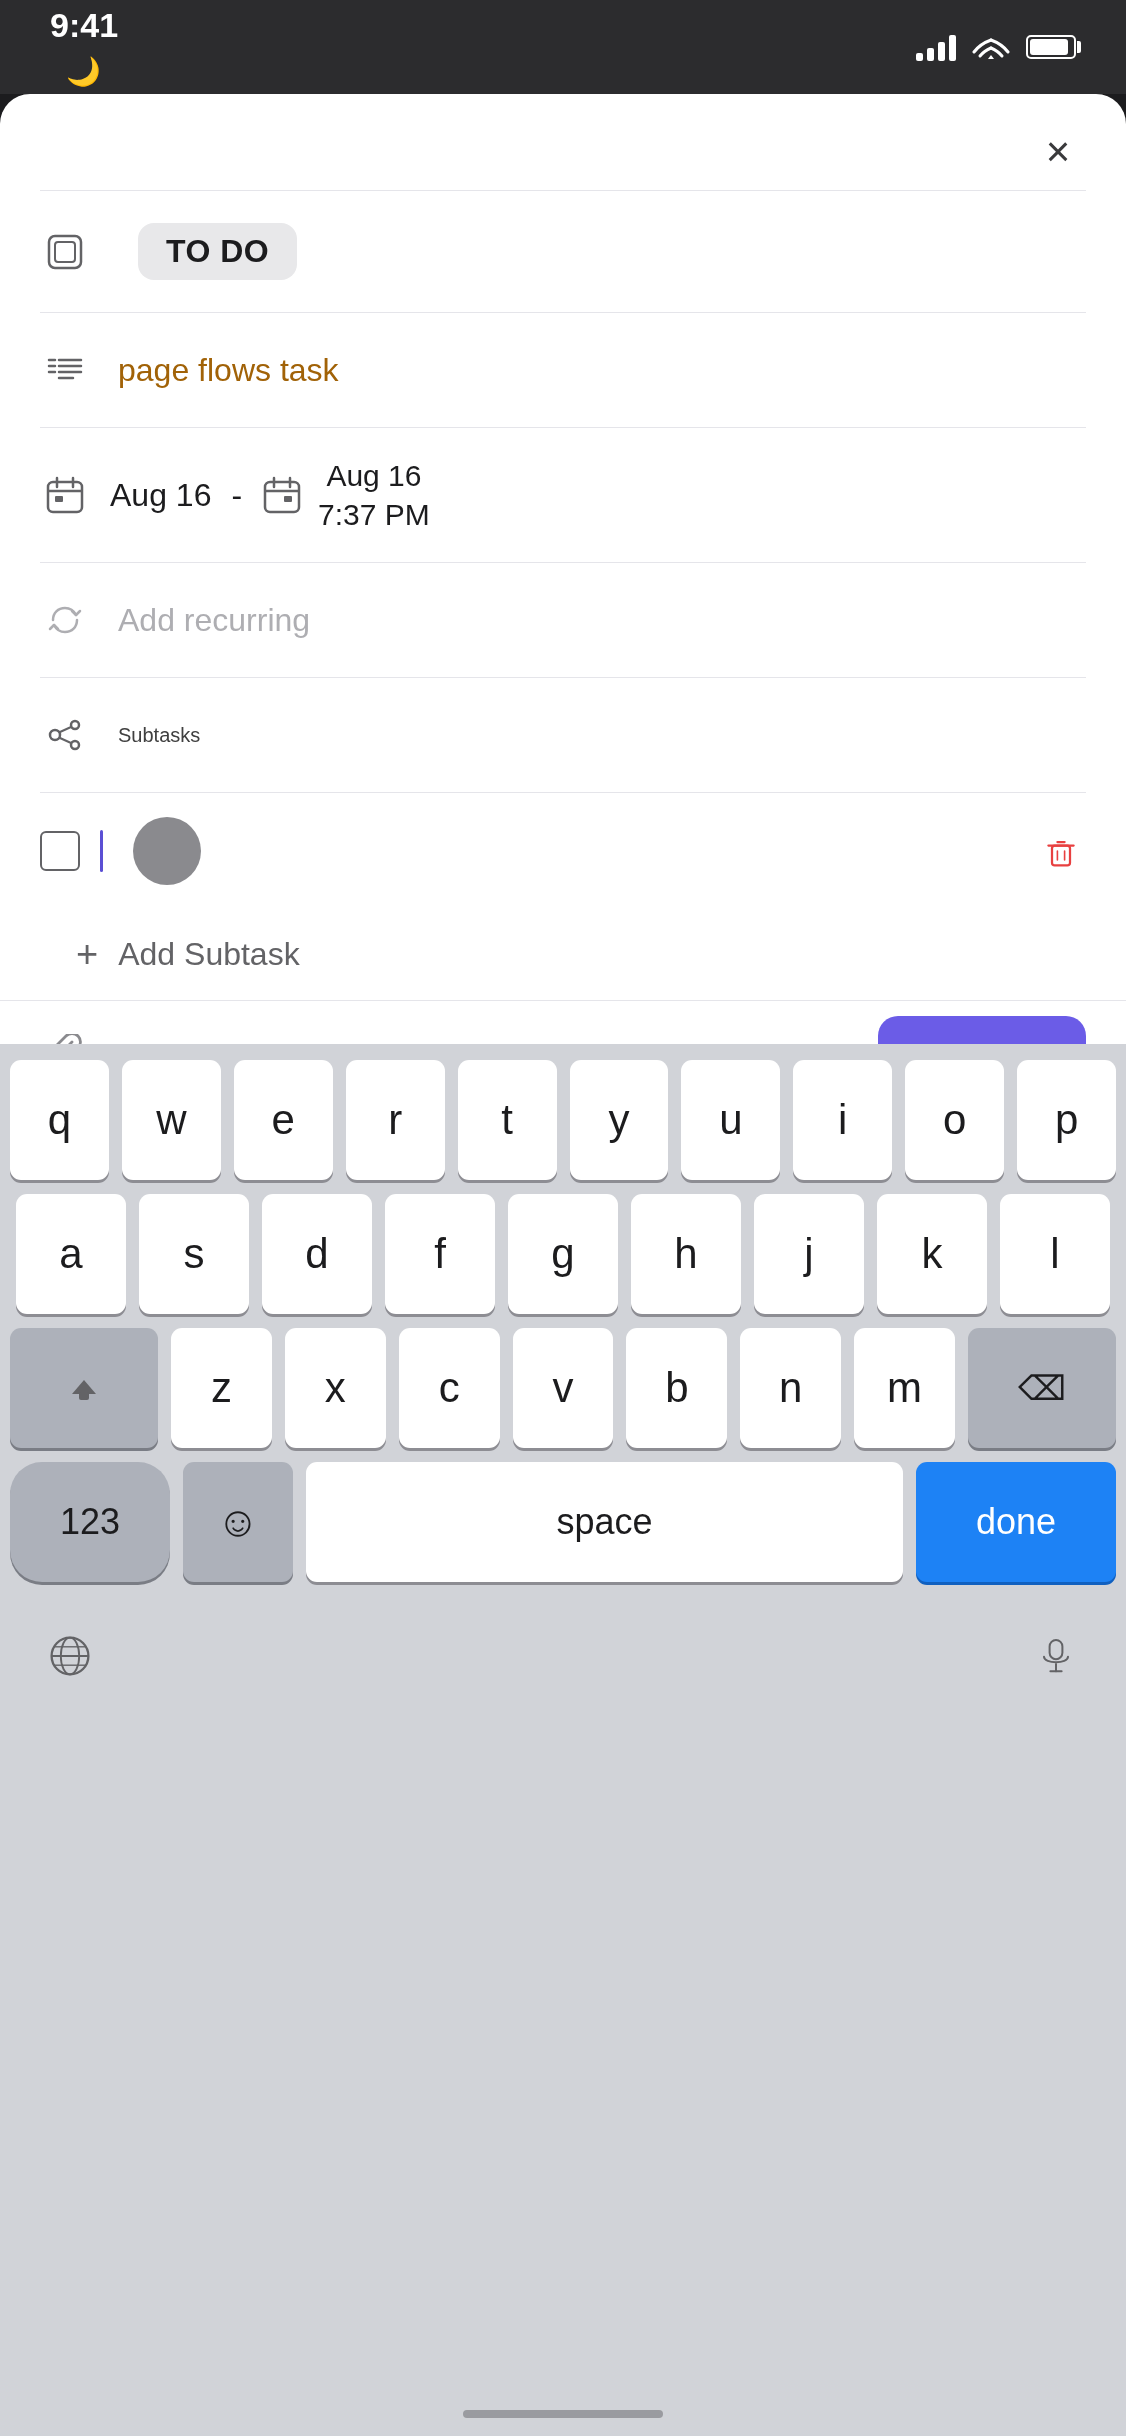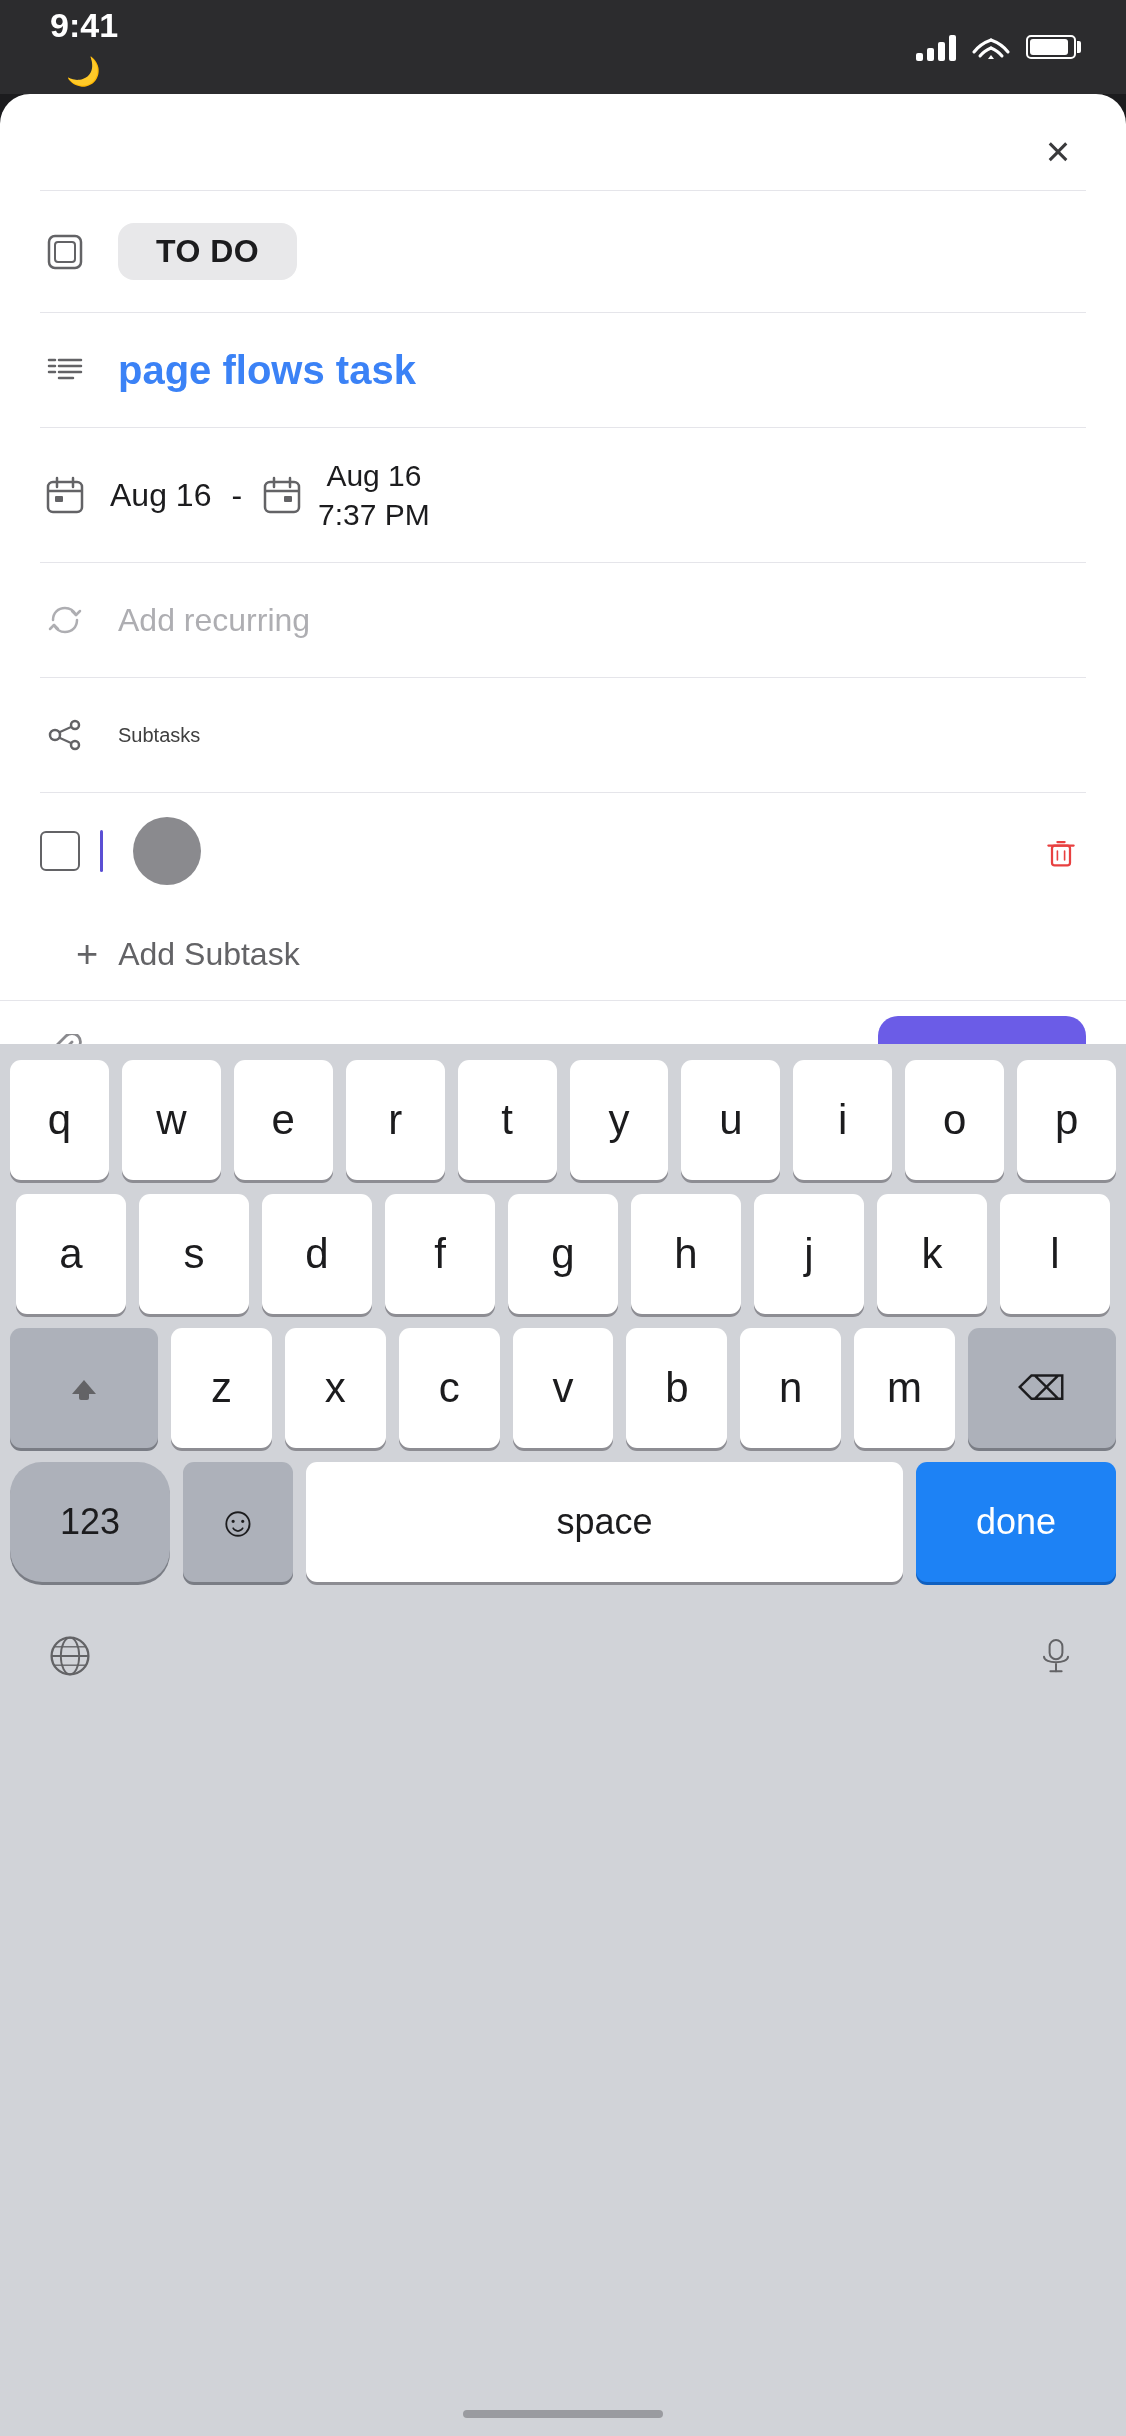--- a/index.html
+++ b/index.html
@@ -148,32 +148,33 @@
 
     .row-icon svg {
       width: 40px;
       height: 40px;
     }
 
     
     .status-badge {
       background: #e8e8ea;
       border-radius: 16px;
-      padding: 10px 38px;
+      padding: 10px 28px;
       font-size: 32px;
       font-weight: 600;
       color: #1c1c1e;
       letter-spacing: 0.5px;
+      margin-left: 20px;
     }
 
     
     .task-name-text {
-      font-size: 40px;
-      color: #3b82f6;
-      font-weight: 700;
+      font-size: 32px;
+      color: #a16207;
+      font-weight: 400;
     }
 
     
     .date-row {
       display: flex;
       align-items: center;
       padding: 28px 40px;
       gap: 20px;
       text-align: center;
     }

